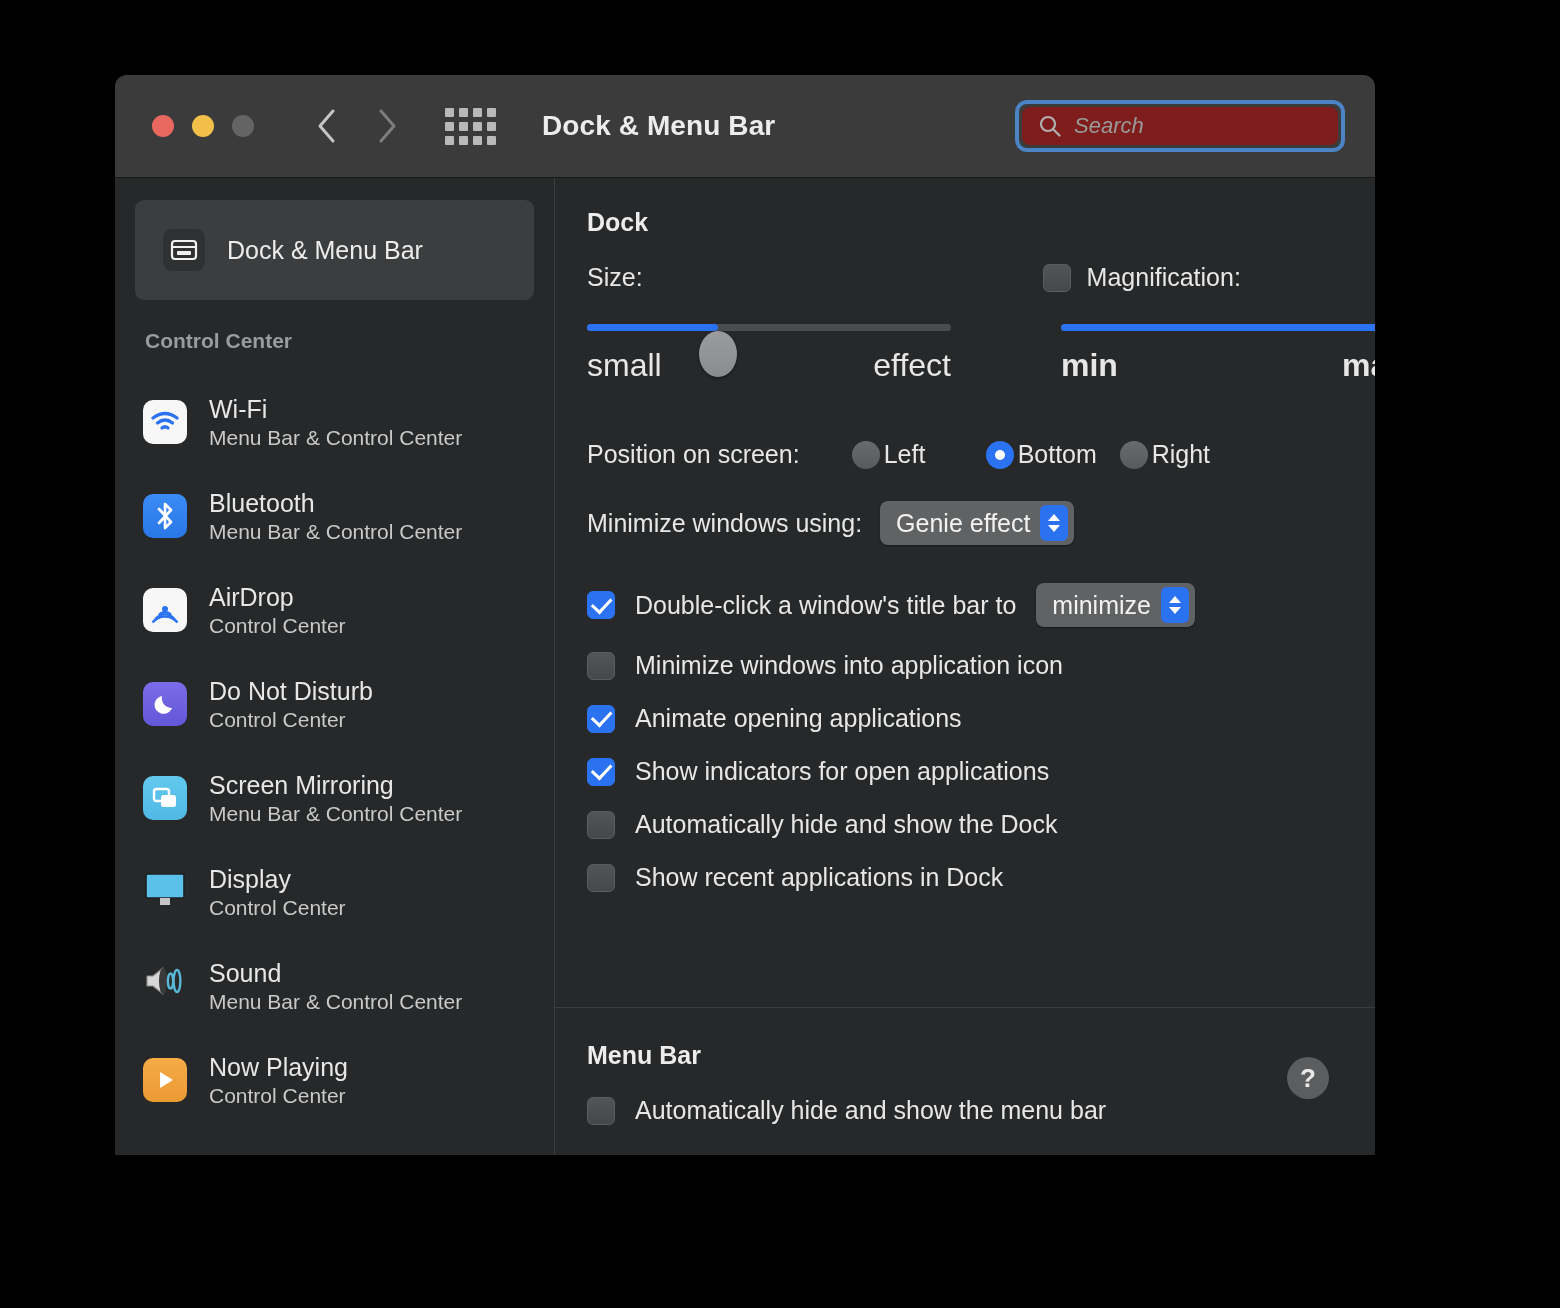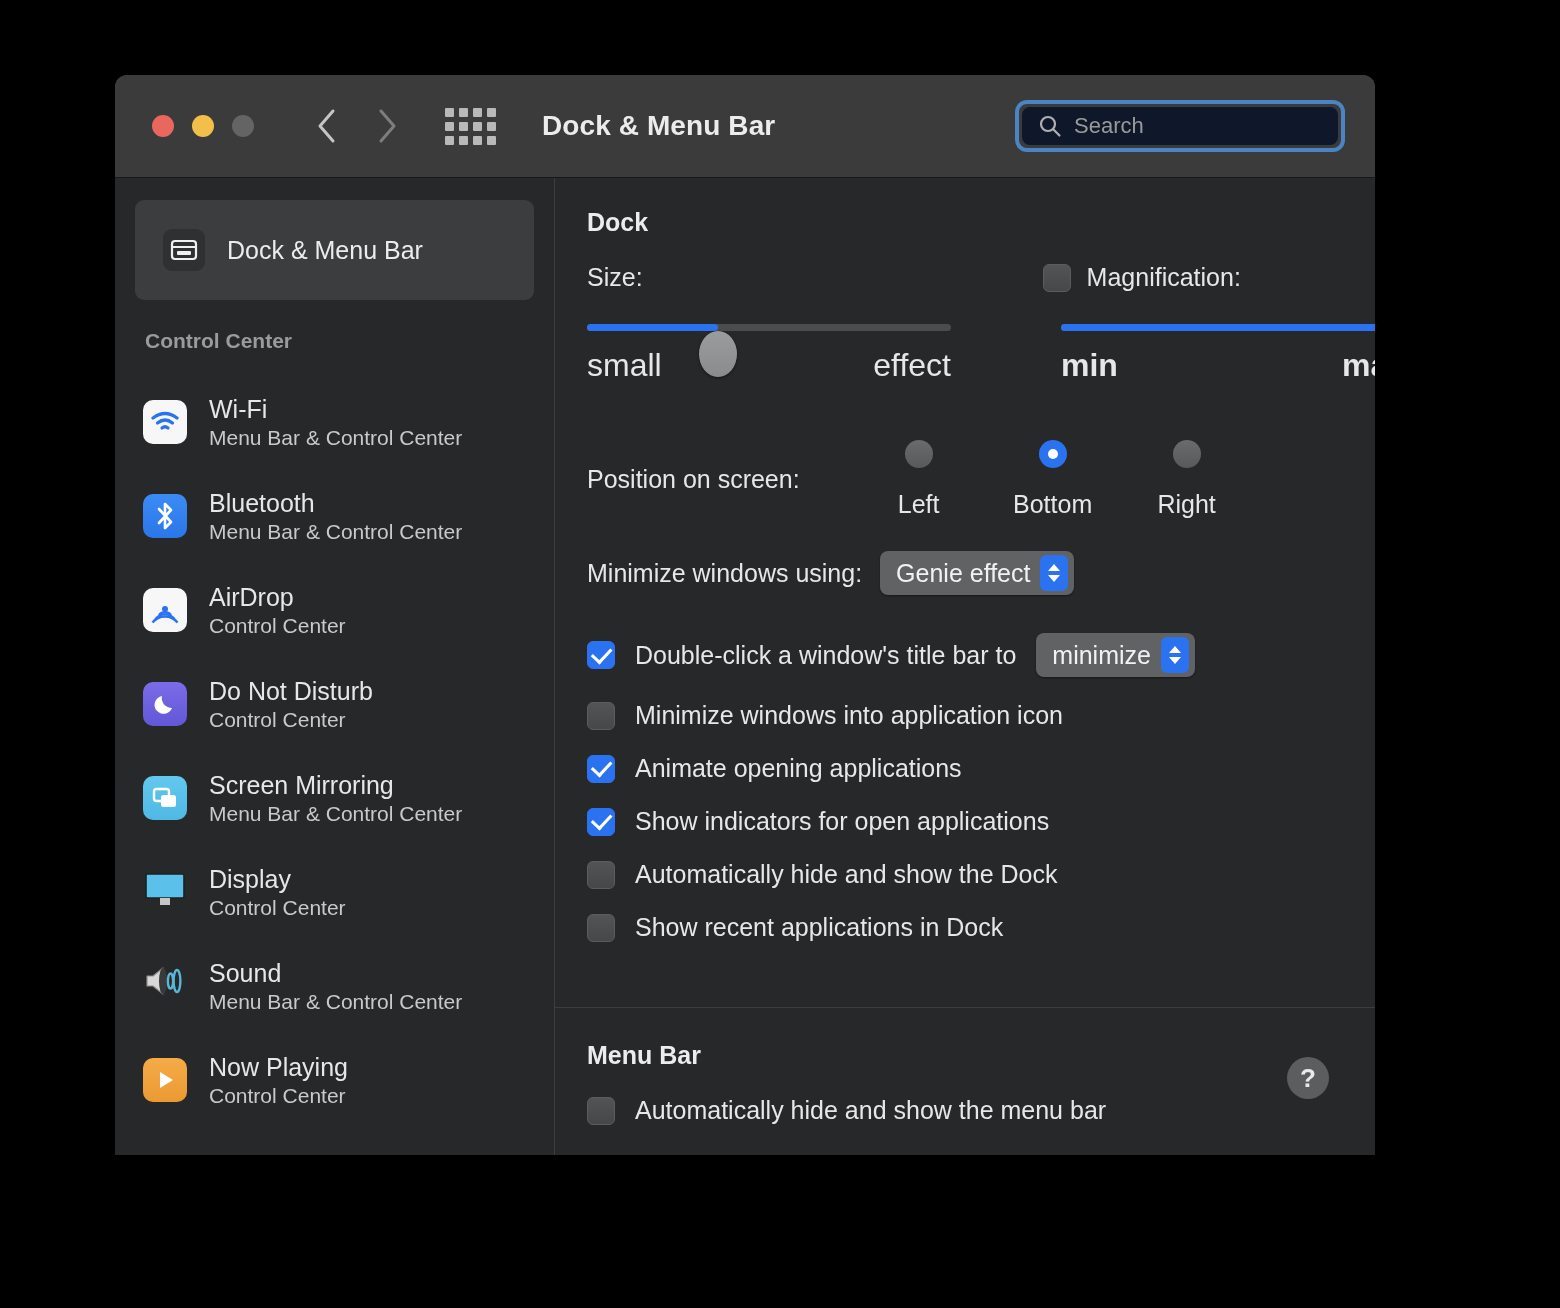--- a/index.html
+++ b/index.html
@@ -52,22 +52,22 @@
   .searchwrap {
     position: absolute; right: 30px; top: 50%; transform: translateY(-50%);
     width: 330px; height: 52px;
     border-radius: 12px;
     border: 4px solid #4a84c4;
     background: #3a3b3a;
     display: flex; align-items: center;
   }
   .searchbox {
     position: absolute; inset: 3px;
-    border-radius: 8px; background: #0f172a;
-    display: flex; align-items: center; padding-left: 16px; gap: 12px;
+    border-radius: 8px; background: #7f1d1d;
+    display: flex; align-items: center; padding-left: 16px; gap: 12px; font-style: italic;
   }
   .s-mag { width: 24px; height: 24px; flex: none; }
   .s-text { color: #9a9a9a; font-size: 22px; }
 
   
   .body { display: flex; height: 977px; }
   .sidebar {
     width: 440px; flex: none;
     background: #262829;
     border-right: 1px solid #3b3d3e;
@@ -140,21 +140,21 @@
   .cb.on::after {
     content: ""; width: 9px; height: 16px;
     border: solid #fff; border-width: 0 3px 3px 0;
     transform: rotate(43deg) translate(-1px,-2px);
   }
   .magn-label { color: #e7e7e7; font-size: 25px; margin-left: 16px; }
 
   .radio-row { margin-top: 20px; display: flex; align-items: center; }
   .pos-label { color: #e7e7e7; font-size: 25px; }
   .radios { display: flex; margin-left: 52px; }
-  .radio-col { width: 134px; display: flex; flex-direction: column; align-items: center; gap: 22px; }
+  .radio-col { width: 134px; display: flex; flex-direction: row; align-items: center; gap: 4px; }
   .radio {
     width: 28px; height: 28px; border-radius: 50%;
     background: linear-gradient(180deg,#6a6b6c,#58595a);
   }
   .radio.on { background: #2b72f0; display:flex; align-items:center; justify-content:center; }
   .radio.on::after { content:""; width: 10px; height: 10px; border-radius: 50%; background: #fff; }
   .radio-col span { color: #e7e7e7; font-size: 25px; }
 
   .popup {
     display: inline-flex; align-items: center; gap: 10px;

